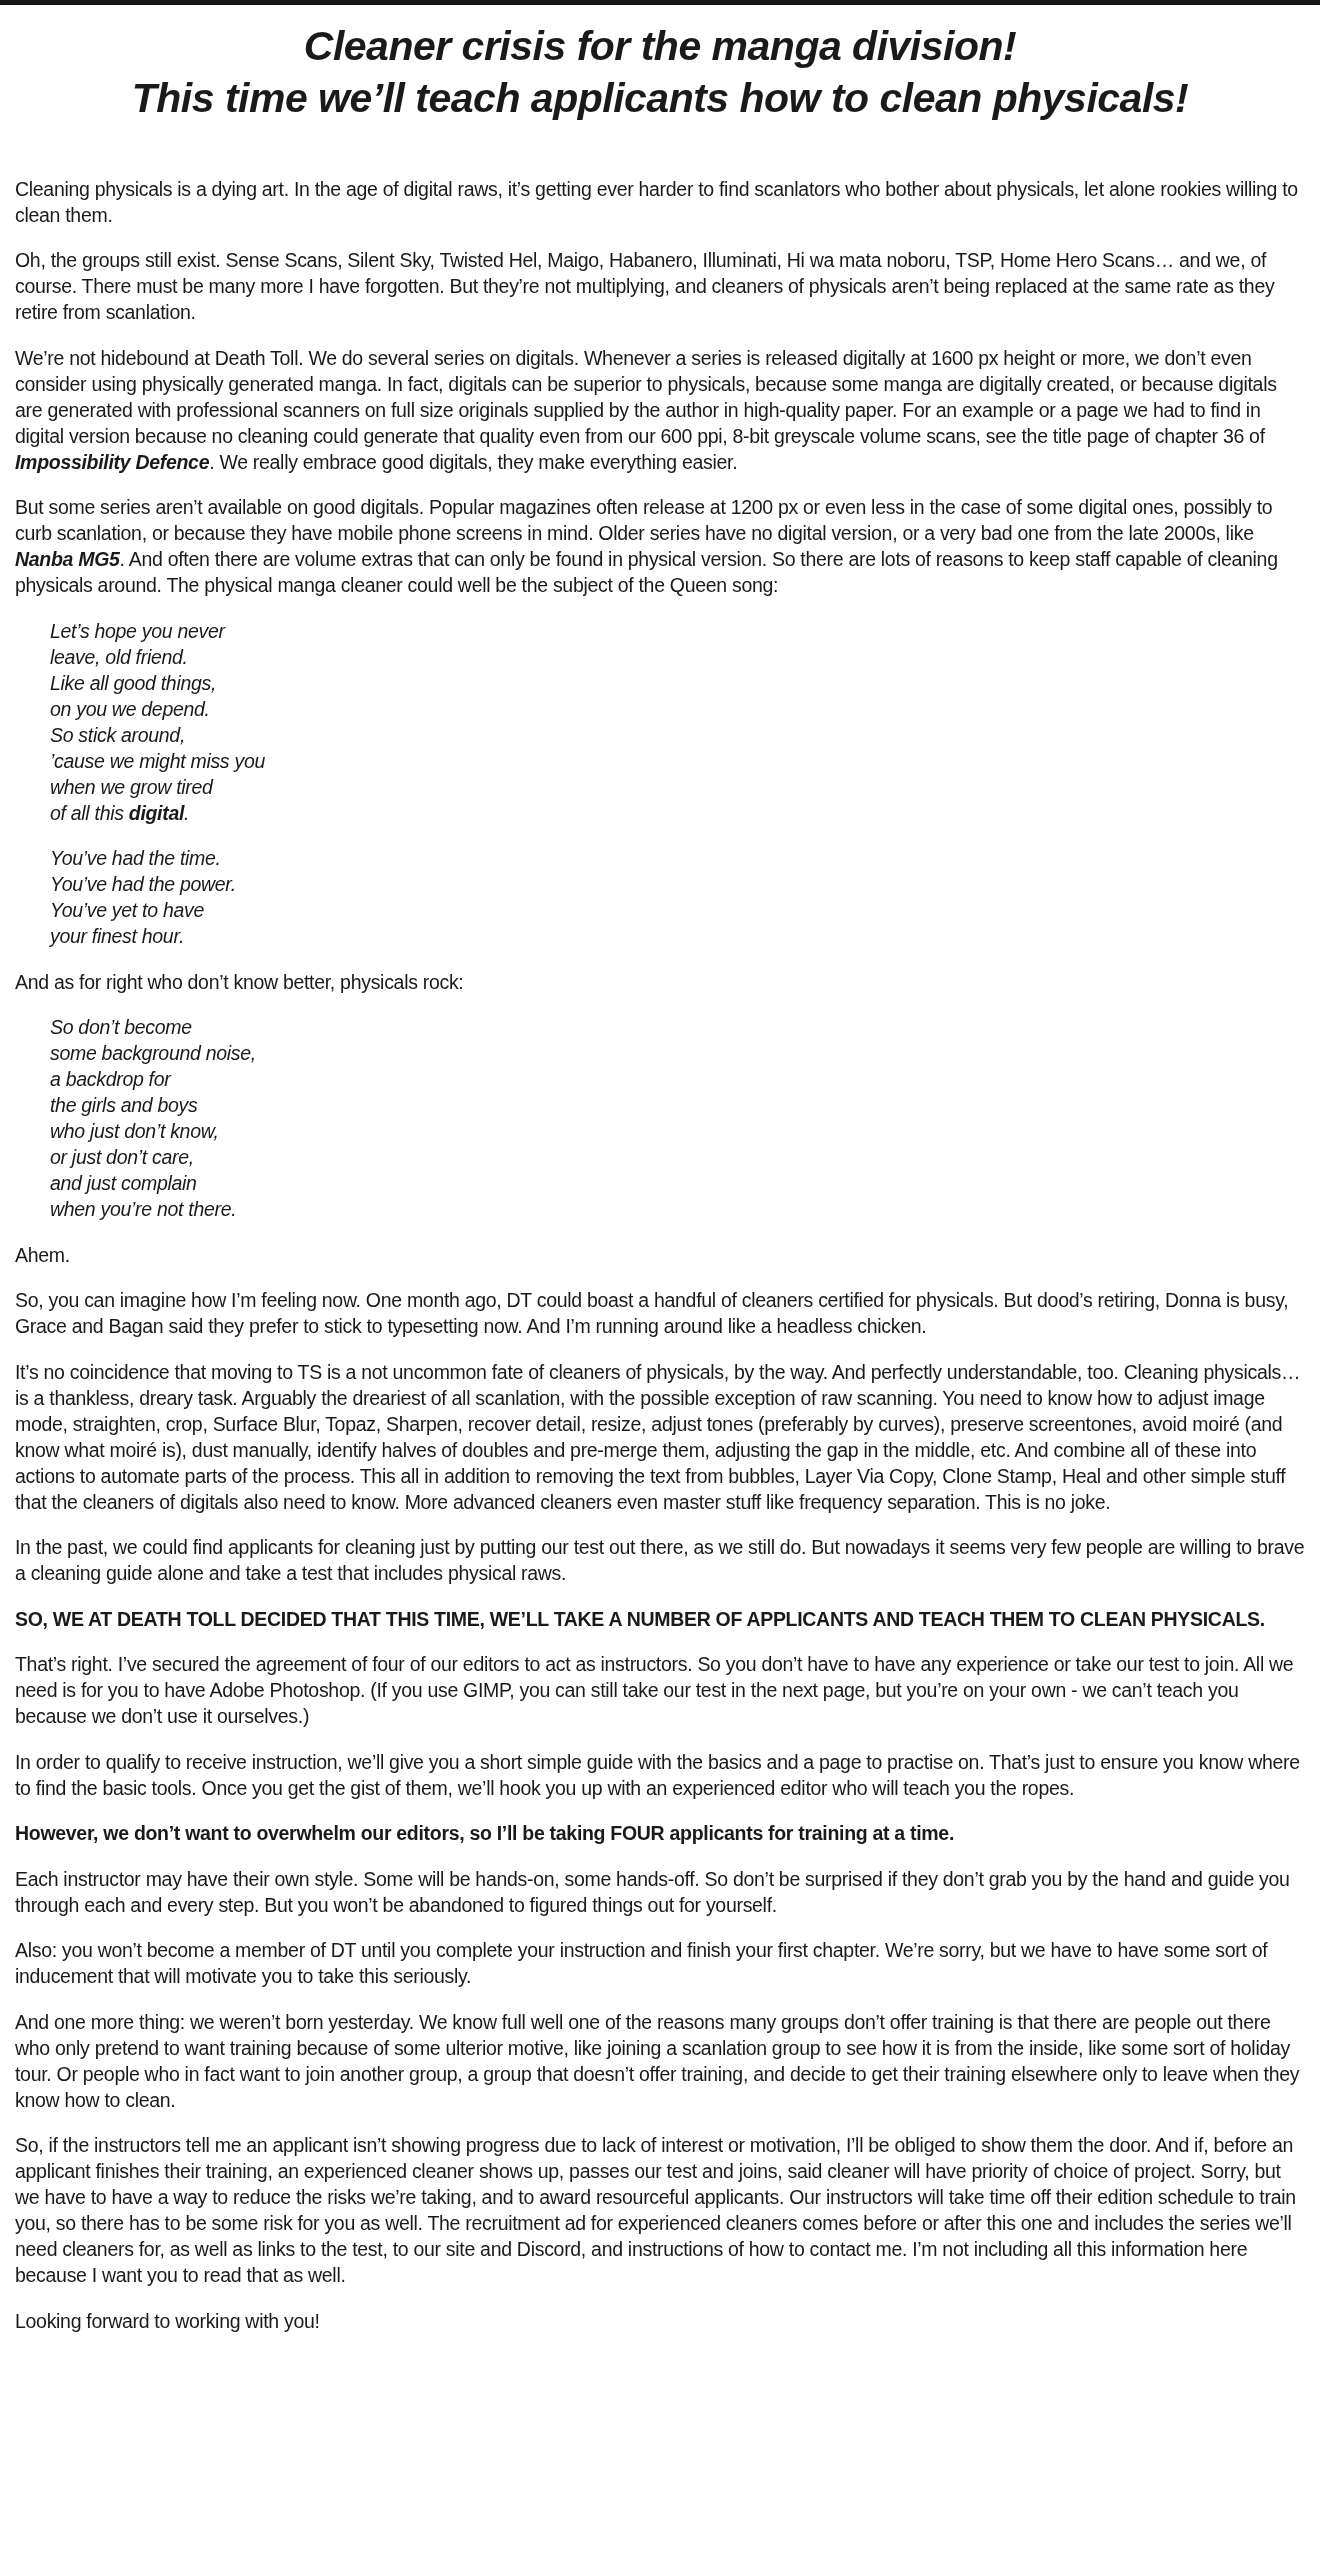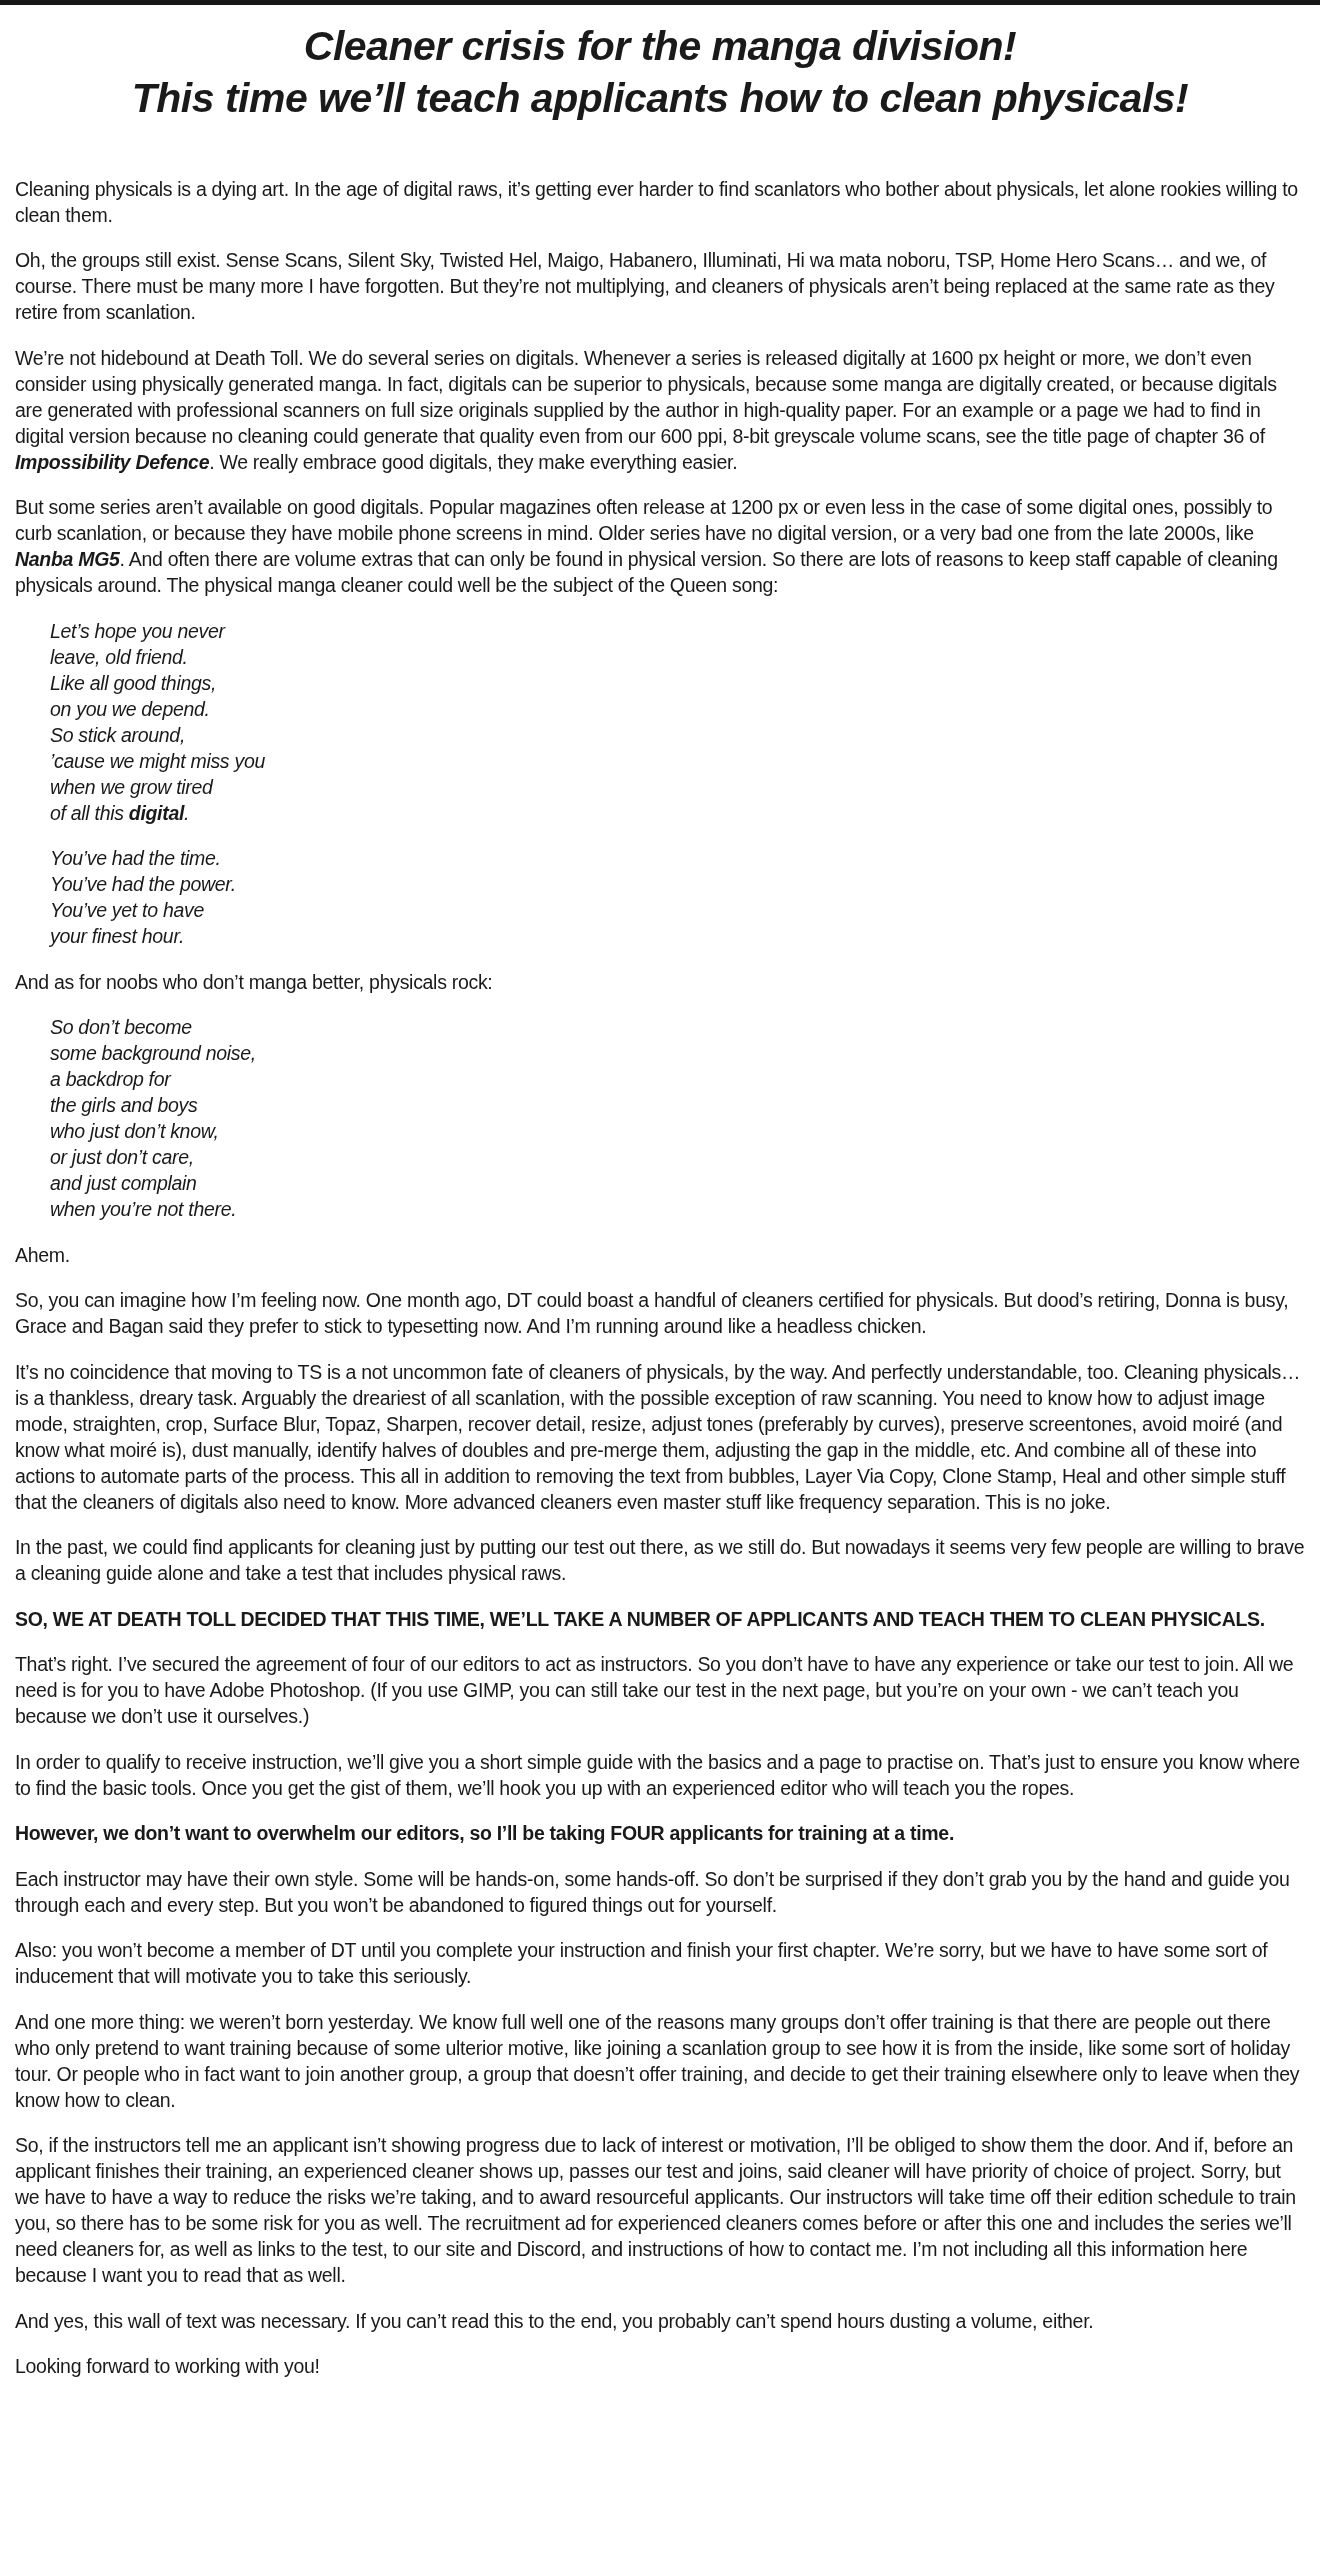--- a/index.html
+++ b/index.html
@@ -61,21 +61,21 @@
     <p>Oh, the groups still exist. Sense Scans, Silent Sky, Twisted Hel, Maigo, Habanero, Illuminati, Hi wa mata noboru, TSP, Home Hero Scans… and we, of course. There must be many more I have forgotten. But they’re not multiplying, and cleaners of physicals aren’t being replaced at the same rate as they retire from scanlation.</p>
 
     <p>We’re not hidebound at Death Toll. We do several series on digitals. Whenever a series is released digitally at 1600 px height or more, we don’t even consider using physically generated manga. In fact, digitals can be superior to physicals, because some manga are digitally created, or because digitals are generated with professional scanners on full size originals supplied by the author in high-quality paper. For an example or a page we had to find in digital version because no cleaning could generate that quality even from our 600 ppi, 8-bit greyscale volume scans, see the title page of chapter 36 of <span style="font-weight: 700; font-style: italic;">Impossibility Defence</span>. We really embrace good digitals, they make everything easier.</p>
 
     <p>But some series aren’t available on good digitals. Popular magazines often release at 1200 px or even less in the case of some digital ones, possibly to curb scanlation, or because they have mobile phone screens in mind. Older series have no digital version, or a very bad one from the late 2000s, like <span style="font-weight: 700; font-style: italic;">Nanba MG5</span>. And often there are volume extras that can only be found in physical version. So there are lots of reasons to keep staff capable of cleaning physicals around. The physical manga cleaner could well be the subject of the Queen song:</p>
 
     <p class="quote">Let’s hope you never<br>leave, old friend.<br>Like all good things,<br>on you we depend.<br>So stick around,<br>’cause we might miss you<br>when we grow tired<br>of all this <span style="font-weight: 700;">digital</span>.</p>
 
     <p class="quote">You’ve had the time.<br>You’ve had the power.<br>You’ve yet to have<br>your finest hour.</p>
 
-    <p>And as for noobs who don’t manga better, physicals rock:</p>
+    <p>And as for right who don’t know better, physicals rock:</p>
 
     <p class="quote">So don’t become<br>some background noise,<br>a backdrop for<br>the girls and boys<br>who just don’t know,<br>or just don’t care,<br>and just complain<br>when you’re not there.</p>
 
     <p>Ahem.</p>
 
     <p>So, you can imagine how I’m feeling now. One month ago, DT could boast a handful of cleaners certified for physicals. But dood’s retiring, Donna is busy, Grace and Bagan said they prefer to stick to typesetting now. And I’m running around like a headless chicken.</p>
 
     <p>It’s no coincidence that moving to TS is a not uncommon fate of cleaners of physicals, by the way. And perfectly understandable, too. Cleaning physicals… is a thankless, dreary task. Arguably the dreariest of all scanlation, with the possible exception of raw scanning. You need to know how to adjust image mode, straighten, crop, Surface Blur, Topaz, Sharpen, recover detail, resize, adjust tones (preferably by curves), preserve screentones, avoid moiré (and know what moiré is), dust manually, identify halves of doubles and pre-merge them, adjusting the gap in the middle, etc. And combine all of these into actions to automate parts of the process. This all in addition to removing the text from bubbles, Layer Via Copy, Clone Stamp, Heal and other simple stuff that the cleaners of digitals also need to know. More advanced cleaners even master stuff like frequency separation. This is no joke.</p>
 
     <p>In the past, we could find applicants for cleaning just by putting our test out there, as we still do. But nowadays it seems very few people are willing to brave a cleaning guide alone and take a test that includes physical raws.</p>
@@ -89,19 +89,18 @@
     <p class="bold">However, we don’t want to overwhelm our editors, so I’ll be taking FOUR applicants for training at a time.</p>
 
     <p>Each instructor may have their own style. Some will be hands-on, some hands-off. So don’t be surprised if they don’t grab you by the hand and guide you through each and every step. But you won’t be abandoned to figured things out for yourself.</p>
 
     <p>Also: you won’t become a member of DT until you complete your instruction and finish your first chapter. We’re sorry, but we have to have some sort of inducement that will motivate you to take this seriously.</p>
 
     <p>And one more thing: we weren’t born yesterday. We know full well one of the reasons many groups don’t offer training is that there are people out there who only pretend to want training because of some ulterior motive, like joining a scanlation group to see how it is from the inside, like some sort of holiday tour. Or people who in fact want to join another group, a group that doesn’t offer training, and decide to get their training elsewhere only to leave when they know how to clean.</p>
 
     <p>So, if the instructors tell me an applicant isn’t showing progress due to lack of interest or motivation, I’ll be obliged to show them the door. And if, before an applicant finishes their training, an experienced cleaner shows up, passes our test and joins, said cleaner will have priority of choice of project. Sorry, but we have to have a way to reduce the risks we’re taking, and to award resourceful applicants. Our instructors will take time off their edition schedule to train you, so there has to be some risk for you as well. The recruitment ad for experienced cleaners comes before or after this one and includes the series we’ll need cleaners for, as well as links to the test, to our site and Discord, and instructions of how to contact me. I’m not including all this information here because I want you to read that as well.</p>
 
-    <p>And yes, this wall of text was necessary. If you can’t read this to the end, you probably can’t spend hours dusting a volume, either.</p>
 
     <p>Looking forward to working with you!</p>
 
   </div>
 </div>
 
 
 </body></html>

